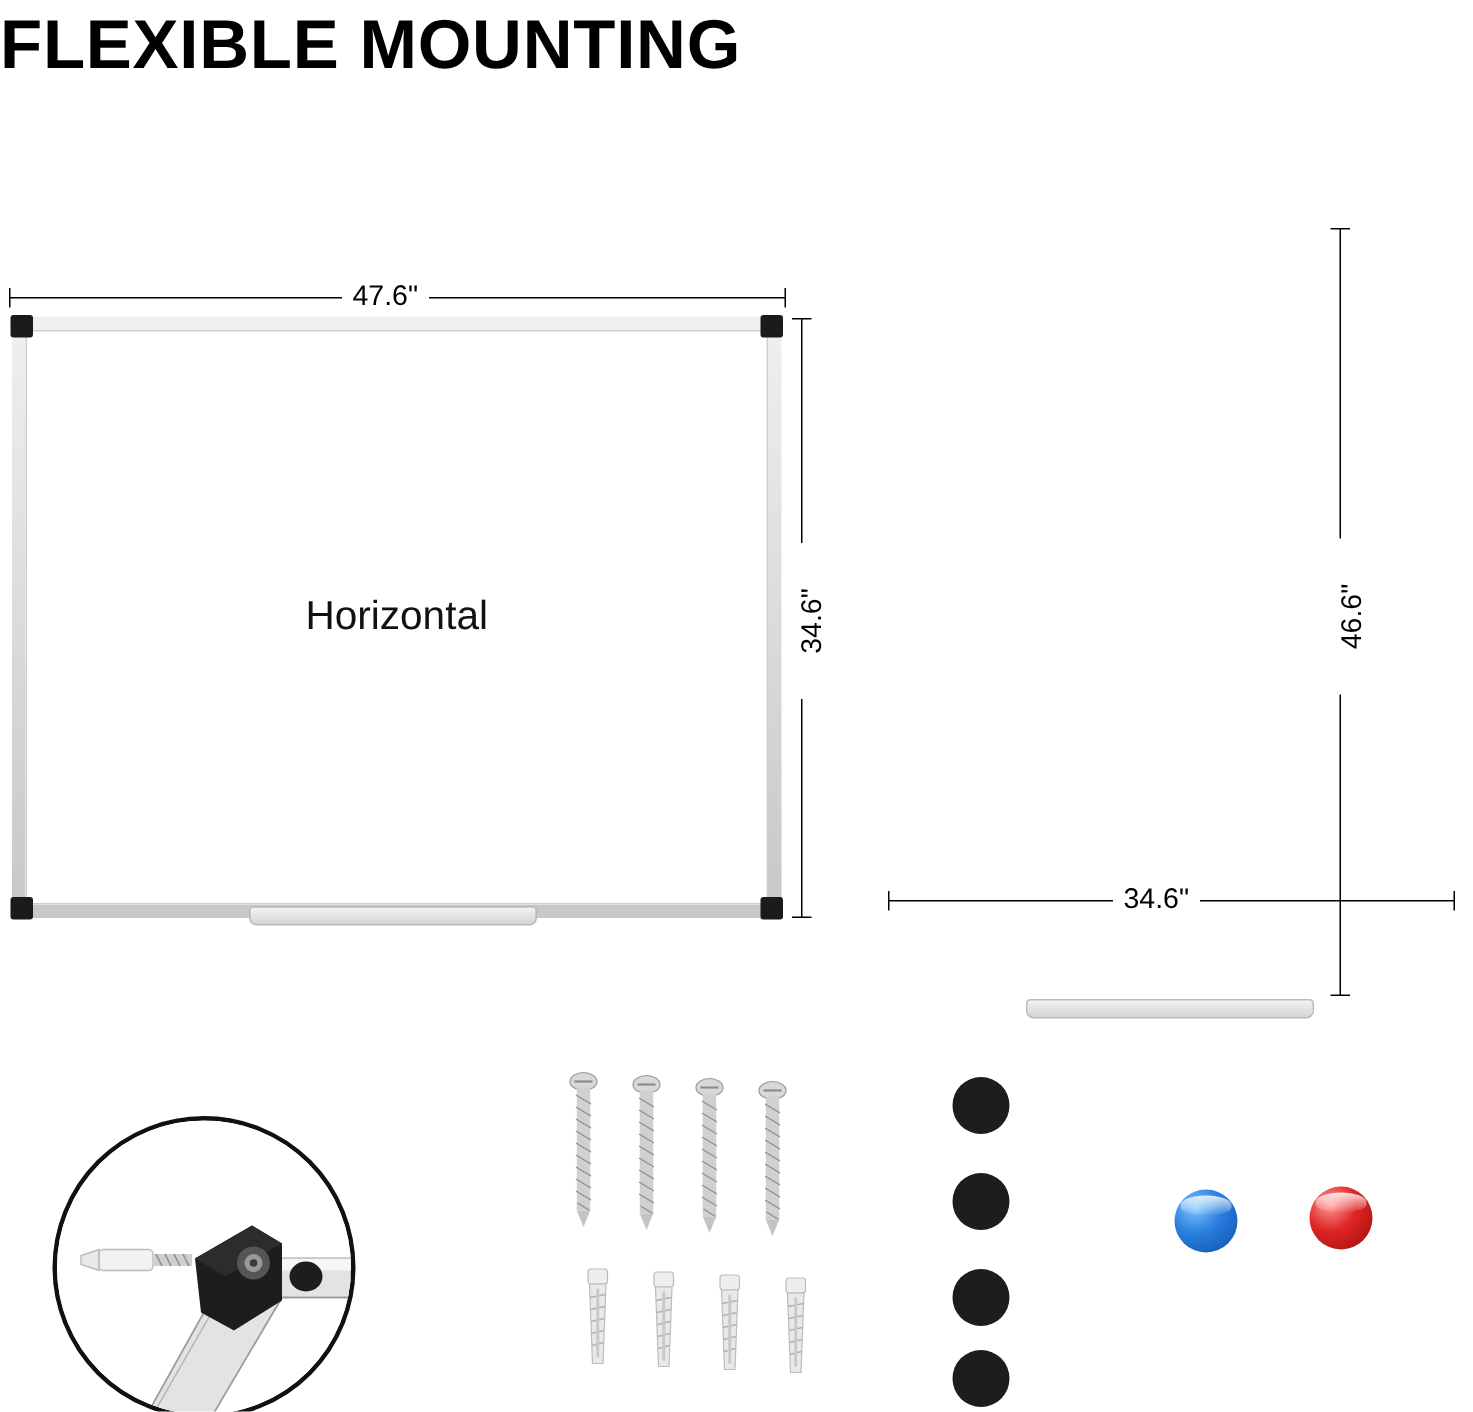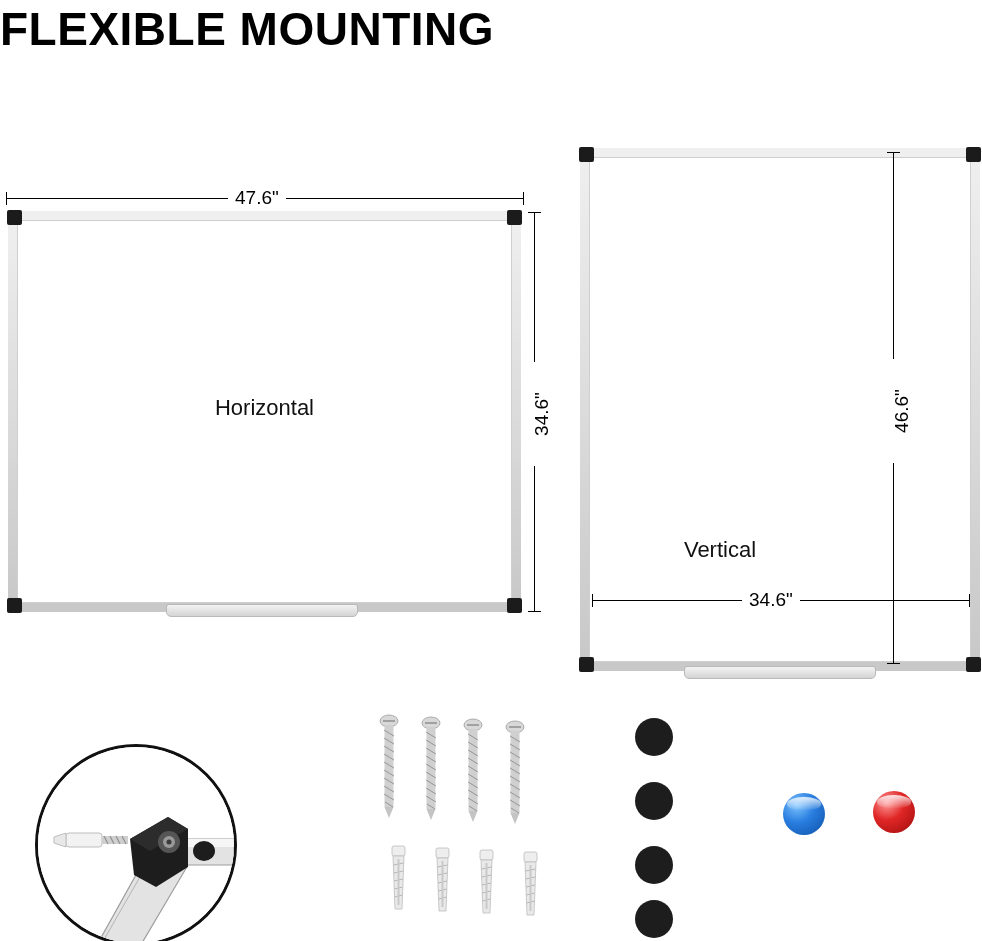--- a/index.html
+++ b/index.html
@@ -71,21 +71,21 @@
   }
   .corner.tl { top: -1px; left: -1px; }
   .corner.tr { top: -1px; right: -1px; }
   .corner.bl { bottom: -1px; left: -1px; }
   .corner.br { bottom: -1px; right: -1px; }
 
   .board-label {
     position: absolute;
     width: 100%;
     text-align: center;
-    font-size: 22px;
+    font-size: 27px;
     font-weight: normal;
     color: #111;
     z-index: 3;
   }
 
   
   .tray {
     position: absolute;
     height: 11px;
     background: linear-gradient(180deg,#f3f3f3,#d4d4d4);
@@ -186,30 +186,20 @@
     <div class="frame-inner"></div>
     <div class="surface"></div>
     <div class="corner tl"></div>
     <div class="corner tr"></div>
     <div class="corner bl"></div>
     <div class="corner br"></div>
     <div class="board-label" style="top:184px;">Horizontal</div>
   </div>
   <div class="tray" style="left:166px; top:604px; width:190px;"></div>
 
-  <div class="board" style="left:580px; top:148px; width:400px; height:523px;">
-    <div class="frame"></div>
-    <div class="frame-inner"></div>
-    <div class="surface"></div>
-    <div class="corner tl"></div>
-    <div class="corner tr"></div>
-    <div class="corner bl"></div>
-    <div class="corner br"></div>
-    <div class="board-label" style="top:389px; left:-60px;">Vertical</div>
-  </div>
   <div class="tray" style="left:684px; top:666px; width:190px;"></div>
 
   <div class="dim-v" style="left:893px; top:152px; height:512px;"></div>
   <div class="tick-h" style="left:887px; top:152px;"></div>
   <div class="tick-h" style="left:887px; top:663px;"></div>
   <div class="dim-label vert" style="left:850px; top:400px; width:90px; text-align:center;">46.6"</div>
 
   <div class="dim-h" style="left:592px; top:600px; width:378px;"></div>
   <div class="tick-v" style="left:592px; top:594px;"></div>
   <div class="tick-v" style="left:969px; top:594px;"></div>

